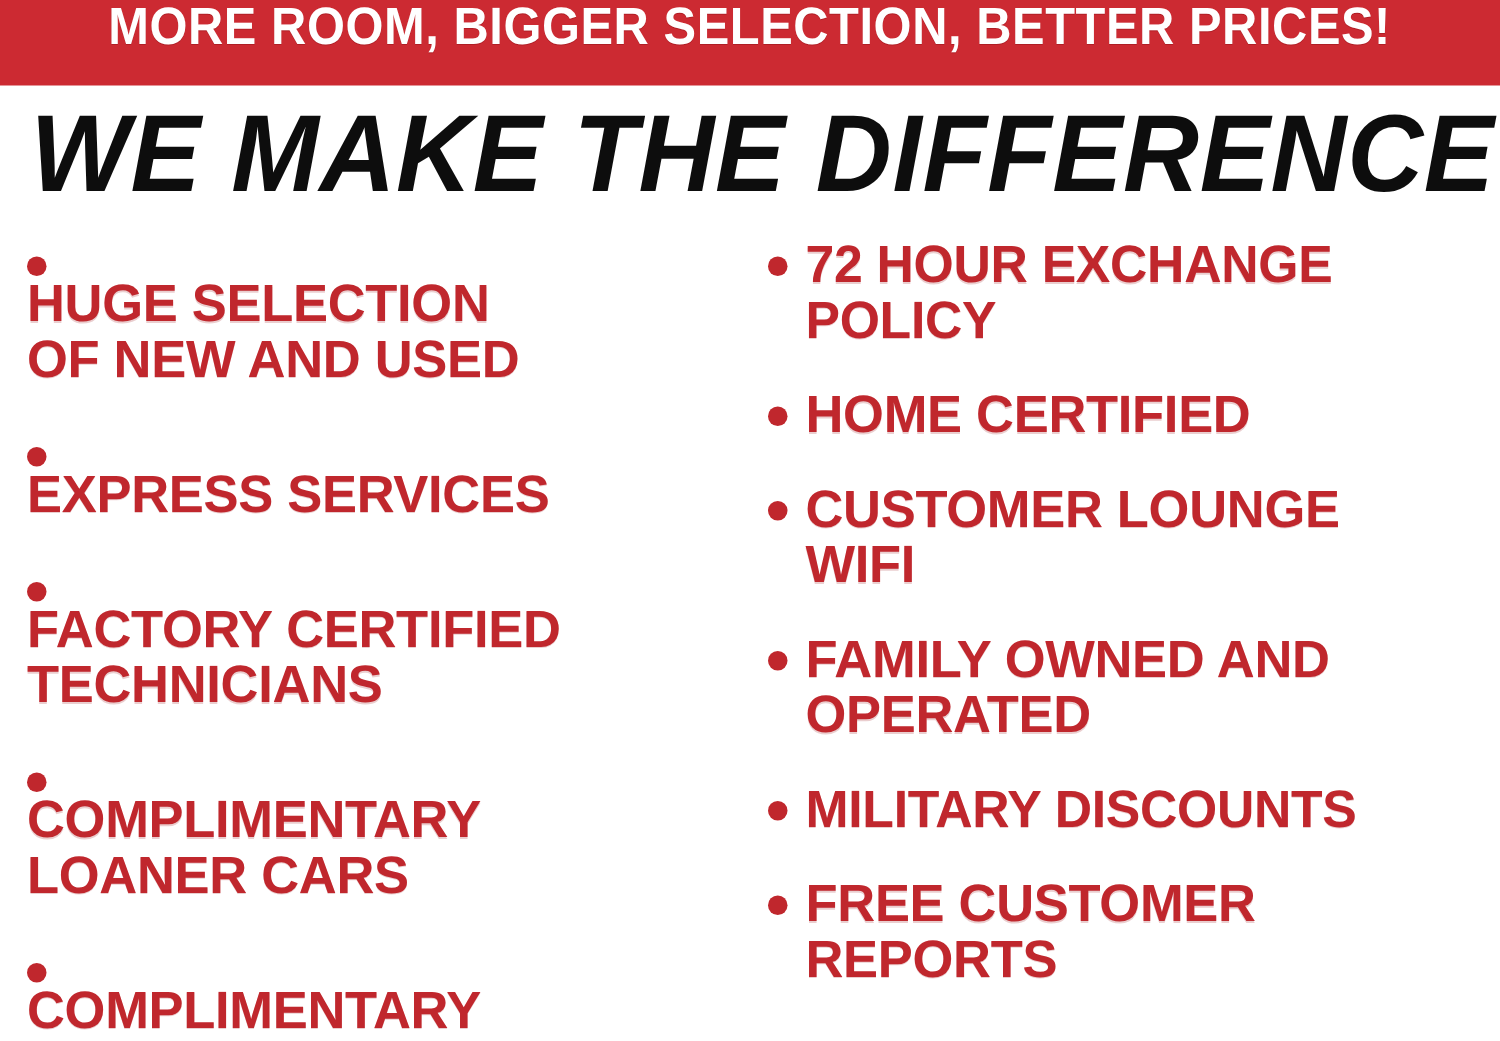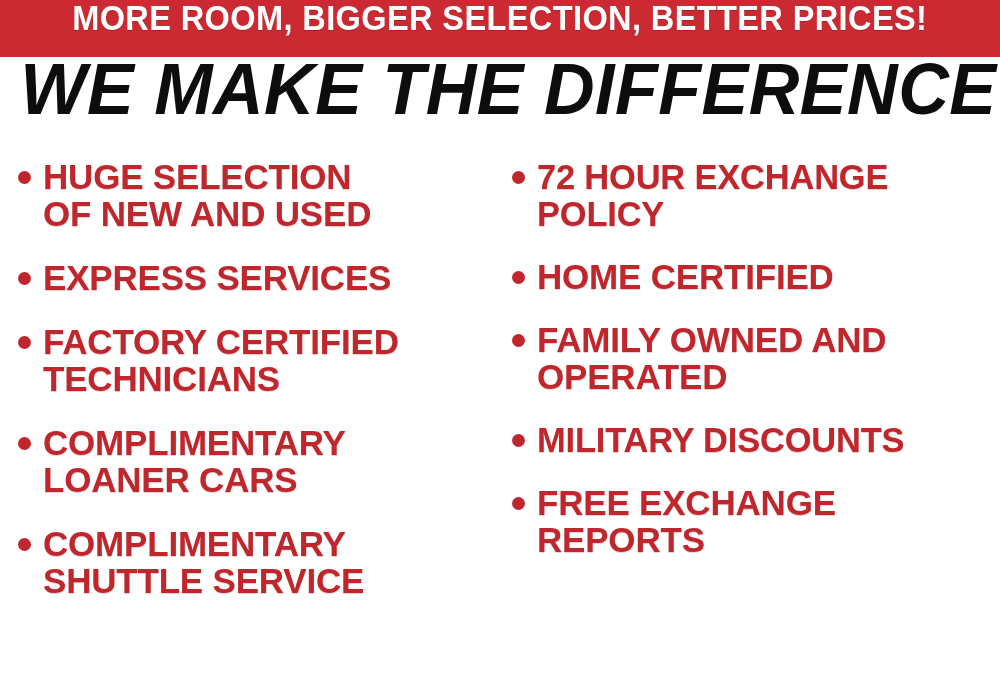--- a/index.html
+++ b/index.html
@@ -42,21 +42,21 @@
     white-space: nowrap;
     transform: scaleX(0.93);
     transform-origin: center center;
     text-shadow: 0 1px 0 rgba(120,10,15,0.35);
   }
 
   
   .headline-wrap {
     position: absolute;
     left: 0;
-    top: 52px;
+    top: 66px;
     width: 1000px;
     text-align: center;
   }
   .headline {
     display: inline-block;
     color: #0d0d0d;
     font-family: "Liberation Sans Narrow", "Liberation Sans", sans-serif;
     font-weight: 700;
     font-style: italic;
     font-size: 73px;
@@ -80,21 +80,21 @@
     top: 0;
   }
   .col-left  { left: 18px;  width: 482px; }
   .col-right { left: 512px; width: 488px; }
 
   .bullet {
     display: flex;
     align-items: flex-start;
     margin-bottom: 26px;
   }
-  .col-left  .bullet { margin-bottom: 27px; }
+  .col-left  .bullet { margin-bottom: 27px; flex-direction: column; }
   .col-right .bullet { margin-bottom: 26px; }
 
   .dot {
     flex: 0 0 auto;
     width: 13px;
     height: 13px;
     border-radius: 50%;
     background: #c0272d;
     margin-top: 13px;
     margin-right: 12px;
@@ -172,35 +172,40 @@
         <span class="dot"></span>
         <span class="bullet-text squeeze">72 HOUR EXCHANGE
 POLICY</span>
       </div>
 
       <div class="bullet">
         <span class="dot"></span>
         <span class="bullet-text">HOME CERTIFIED</span>
       </div>
 
+      <div class="bullet">
+        <span class="dot"></span>
+        <span class="bullet-text">CUSTOMER LOUNGE
+WIFI</span>
+      </div>
 
       <div class="bullet">
         <span class="dot"></span>
         <span class="bullet-text">FAMILY OWNED AND
 OPERATED</span>
       </div>
 
       <div class="bullet">
         <span class="dot"></span>
         <span class="bullet-text squeeze">MILITARY DISCOUNTS</span>
       </div>
 
       <div class="bullet">
         <span class="dot"></span>
-        <span class="bullet-text">FREE EXCHANGE
+        <span class="bullet-text">FREE CUSTOMER
 REPORTS</span>
       </div>
 
     </div>
 
   </div>
 
 </div>
 
 </body></html>

